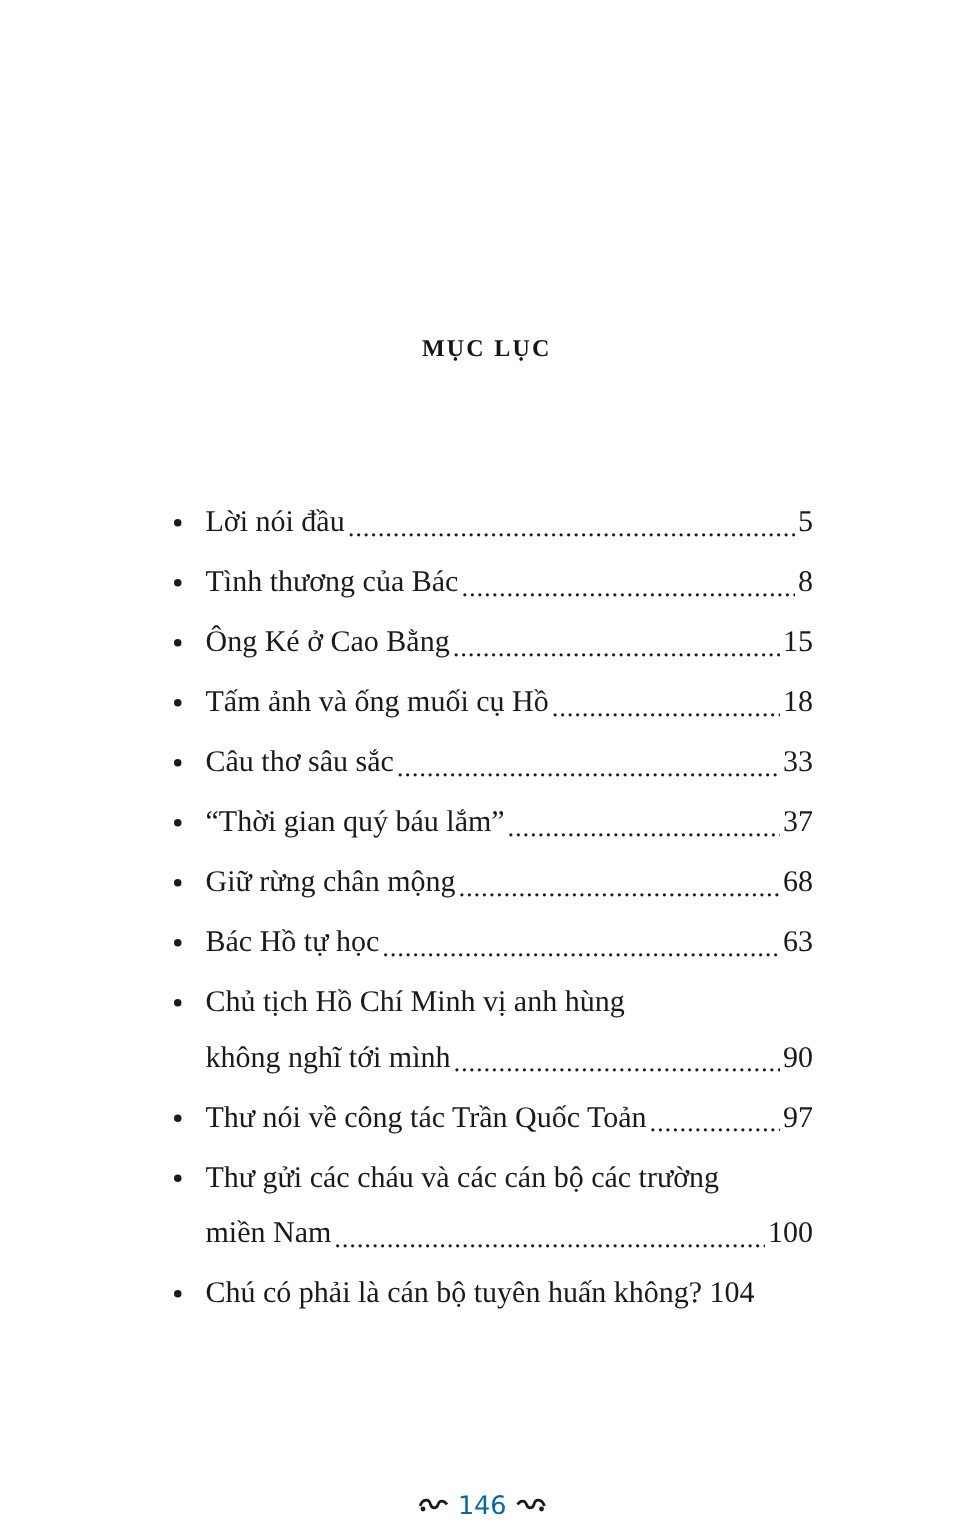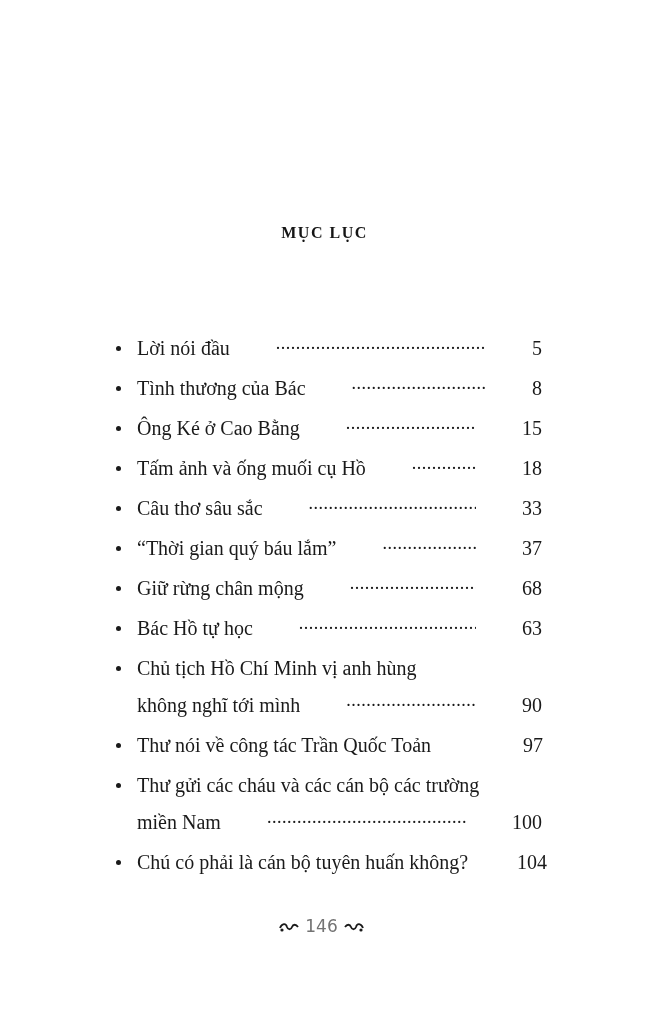--- a/index.html
+++ b/index.html
@@ -18,37 +18,37 @@
       margin: 0; padding: 0; list-style: none;
     }
     .entry {
       position: relative; padding-left: 25px; margin: 0;
       font-size: 20px; line-height: 37px; margin-bottom: 3px;
     }
     .bullet {
       position: absolute; left: 4px; top: 16px; width: 5px; height: 5px;
       border-radius: 50%; background: #1a1a1a;
     }
-    .line { display: flex; align-items: center; white-space: nowrap; gap: 44px; }
+    .line { display: flex; align-items: flex-end; white-space: nowrap; }
     .line .text { flex: 0 0 auto; }
     .line .leader {
       flex: 1 1 auto; overflow: hidden; margin: 0 2px;
       position: relative; height: 1em;
     }
     .line .leader::before {
       content: "..................................................................................................................................................";
       position: absolute; left: 0; bottom: -3px; letter-spacing: 0.5px;
       font-size: 18px; color: #1a1a1a;
     }
     .line .page { flex: 0 0 auto; }
     .entry .first { display: block; white-space: nowrap; }
     .footer {
-      position: absolute; top: 916px; left: 0; width: 643px;
+      position: absolute; top: 994px; left: 0; width: 643px;
       text-align: center; font-family: "DejaVu Sans", sans-serif;
-      font-size: 17px; color: #737373;
+      font-size: 17px; color: #0369a1;
     }
     .orn { display: inline-block; vertical-align: middle; margin: 0 6px; }
   </style>
 </head>
 <body>
 
 <div class="title">MỤC LỤC</div>
 
 <ul class="toc">
   <li class="entry">

